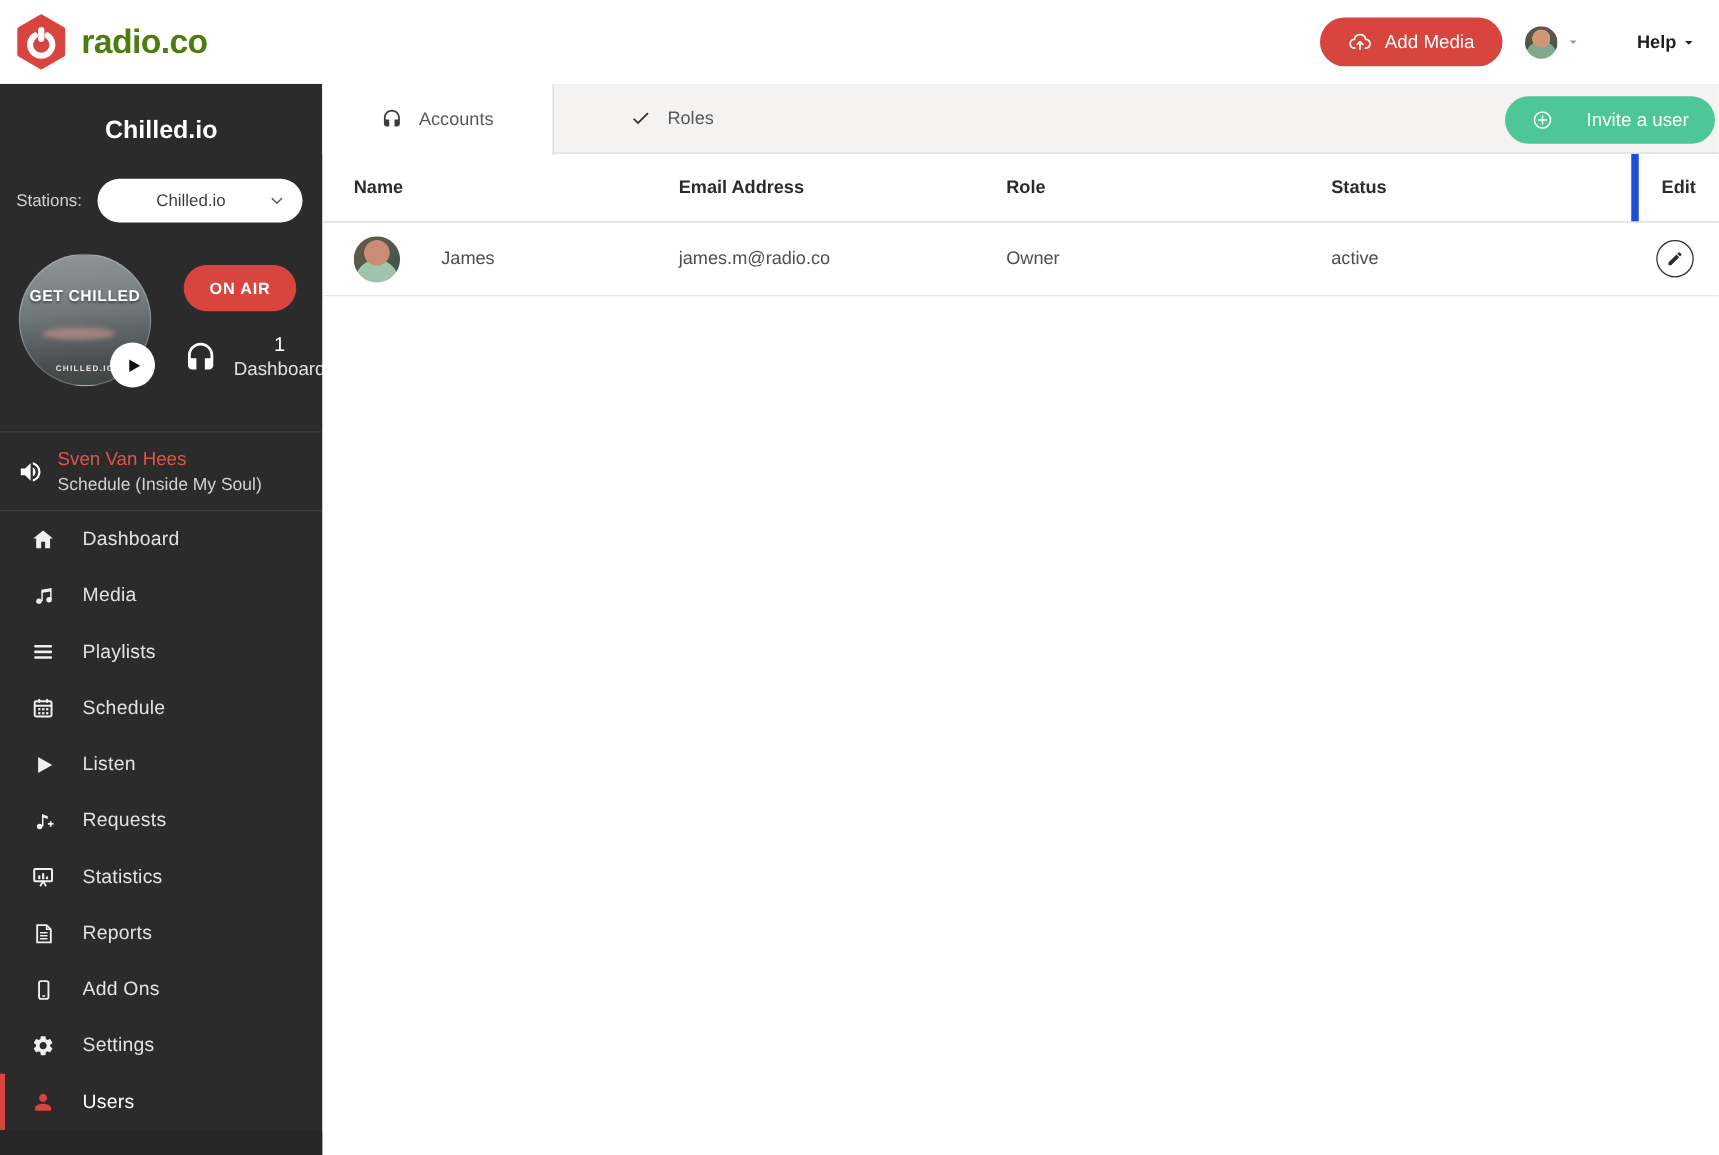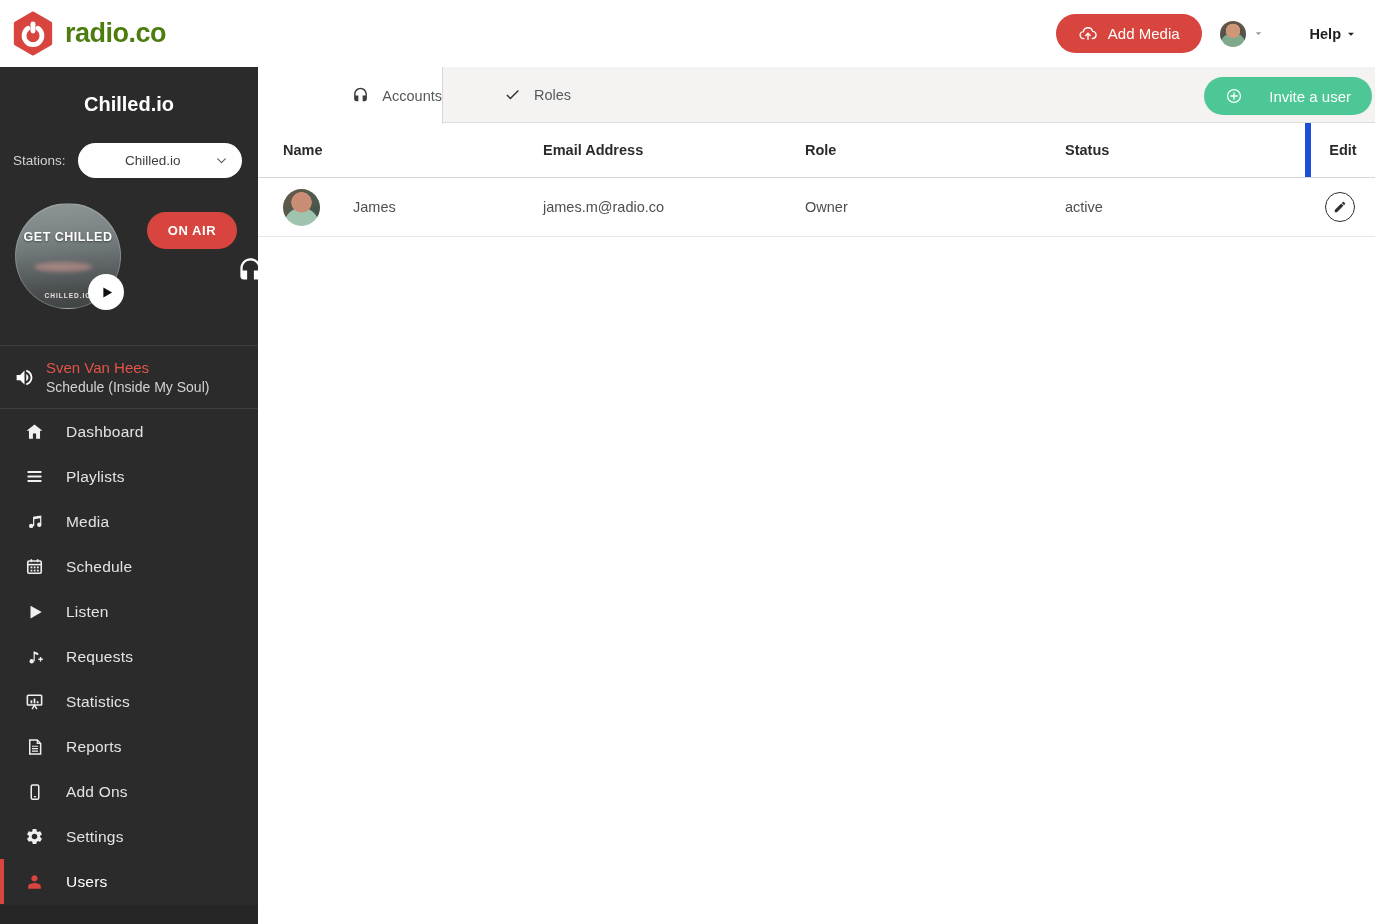--- a/index.html
+++ b/index.html
@@ -40,21 +40,21 @@
     background: linear-gradient(175deg, #8f9696 0%, #7d8587 28%, #6e7678 45%, #5d6264 62%, #4a4e4f 80%, #3f4243 100%);
     display:flex; flex-direction:column; align-items:center; }
   .artwork-img:before { content:""; position:absolute; left:18px; top:58px; width:58px; height:10px;
     background:rgba(228,160,150,.5); border-radius:50%; filter:blur(2px); }
   .artwork-title { margin-top:26px; font-size:12.5px; font-weight:700; color:#fff; letter-spacing:.5px;
     text-shadow:0 1px 2px rgba(0,0,0,.45); z-index:1; }
   .artwork-sub { position:absolute; bottom:9px; width:100%; text-align:center; font-size:6.5px;
     letter-spacing:1px; color:#e8e2de; font-weight:700; }
   .play-btn { position:absolute; right:-3px; bottom:-1px; width:36px; height:36px; border-radius:50%;
     background:#fff; border:none; cursor:pointer; display:flex; align-items:center; justify-content:center; }
-  .card-right { display:flex; flex-direction:row; padding-top:9px; }
+  .card-right { display:flex; flex-direction:column; padding-top:9px; }
   .btn-on-air { width:90px; height:37px; border:none; border-radius:19px; background:#d8453e; color:#fff;
     font-size:13px; font-weight:700; letter-spacing:.6px; cursor:pointer; font-family:inherit; }
   .listeners { display:flex; align-items:center; gap:13px; margin-top:19px; }
   .listeners-meta { display:flex; flex-direction:column; align-items:center; }
   .listeners-count { font-size:16px; color:#fff; }
   .listeners-label { font-size:15px; color:#e2e2e2; margin-top:1px; }
   .now-playing { margin-top:36px; border-top:1px solid rgba(255,255,255,.09);
     border-bottom:1px solid rgba(255,255,255,.09); padding:13px 14px 13px 14px;
     display:flex; align-items:center; gap:11px; }
   .np-artist { font-size:15px; color:#e2544a; }
@@ -68,21 +68,21 @@
   .nav-item.active .nav-label { color:#fff; }
   .sidebar-footer { position:absolute; bottom:0; left:0; width:258px; height:19px; background:#262626; }
 
   
   .main { position:absolute; top:67px; left:258px; width:1117px; height:857px; background:#fff; }
   .tabbar { position:relative; height:56px; background:#f4f3f1; border-bottom:1px solid #dddcd9;
     display:flex; }
   .tab { display:flex; align-items:center; justify-content:center; gap:13px; font-size:14.5px;
     color:#55595c; cursor:pointer; }
   .tab-accounts { width:185px; background:#fff; height:57px; margin-bottom:-1px; z-index:1;
-    border-right:1px solid #d9d8d5;justify-content:flex-end; }
+    border-right:1px solid #d9d8d5; }
   .tab-roles { width:189px; }
   .btn-invite { position:absolute; right:3px; top:10px; height:38px; border:none; border-radius:19px;
     background:#4cc795; color:#fff; display:flex; align-items:center; gap:26px; padding:0 21px;
     font-size:15px; cursor:pointer; font-family:inherit; }
 
   .thead { display:flex; height:55px; border-bottom:1px solid #d8d8d6; align-items:stretch; }
   .th { display:flex; align-items:center; font-size:14.5px; font-weight:700; color:#2b2b2b; }
   .col-name { width:285px; padding-left:25px; }
   .col-email { width:262px; }
   .col-role { width:260px; }
@@ -207,37 +207,37 @@
     <div class="nav-item">
       <span class="nav-icon">
         <svg width="19" height="19" viewBox="0 0 24 24" fill="#f0f0f0">
             <path d="M12 3 L22 11.2 H19 V21 H14 V14.5 H10 V21 H5 V11.2 H2 Z"></path>
           </svg>
       </span>
       <span class="nav-label">Dashboard</span>
     </div>
     <div class="nav-item">
       <span class="nav-icon">
+        <svg width="18" height="18" viewBox="0 0 24 24" fill="#f0f0f0">
+            <circle cx="6.9" cy="17.2" r="2.9"></circle>
+            <circle cx="17.7" cy="15.7" r="2.9"></circle>
+            <path d="M9.4 17.2V5.1l11-1.8v12.4h-1.6V7L11 8.2v9z"></path>
+          </svg>
+      </span>
+      <span class="nav-label">Media</span>
+    </div>
+    <div class="nav-item">
+      <span class="nav-icon">
         <svg width="19" height="19" viewBox="0 0 24 24" fill="#f0f0f0">
             <rect x="3" y="5" width="18" height="2.6" rx="1"></rect>
             <rect x="3" y="10.7" width="18" height="2.6" rx="1"></rect>
             <rect x="3" y="16.4" width="18" height="2.6" rx="1"></rect>
           </svg>
       </span>
       <span class="nav-label">Playlists</span>
-    </div>
-    <div class="nav-item">
-      <span class="nav-icon">
-        <svg width="18" height="18" viewBox="0 0 24 24" fill="#f0f0f0">
-            <circle cx="6.9" cy="17.2" r="2.9"></circle>
-            <circle cx="17.7" cy="15.7" r="2.9"></circle>
-            <path d="M9.4 17.2V5.1l11-1.8v12.4h-1.6V7L11 8.2v9z"></path>
-          </svg>
-      </span>
-      <span class="nav-label">Media</span>
     </div>
     <div class="nav-item">
       <span class="nav-icon">
         <svg width="19" height="19" viewBox="0 0 24 24" fill="none" stroke="#f0f0f0" stroke-width="2">
           <rect x="3.5" y="5" width="17" height="15.5" rx="1.5"></rect>
           <line x1="8" y1="2.8" x2="8" y2="6.5"></line>
             <line x1="16" y1="2.8" x2="16" y2="6.5"></line>
           <line x1="3.5" y1="9.6" x2="20.5" y2="9.6"></line>
           <g fill="#f0f0f0" stroke="none">
               <rect x="7" y="12" width="2.3" height="2.3"></rect>

